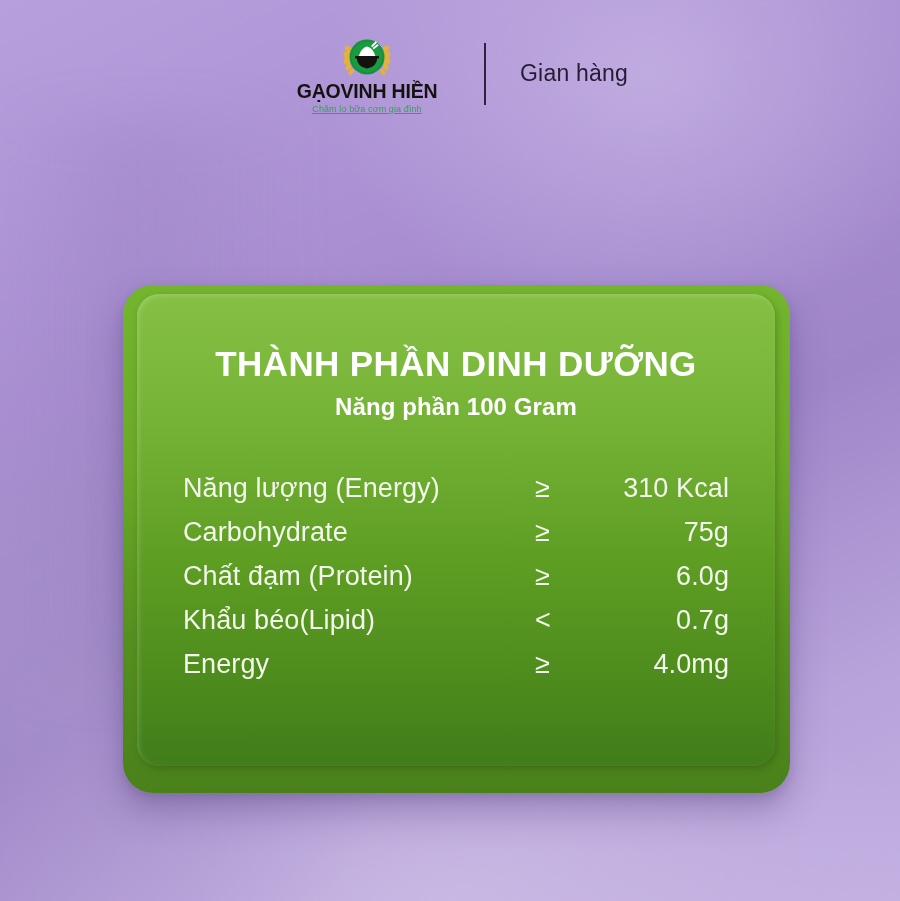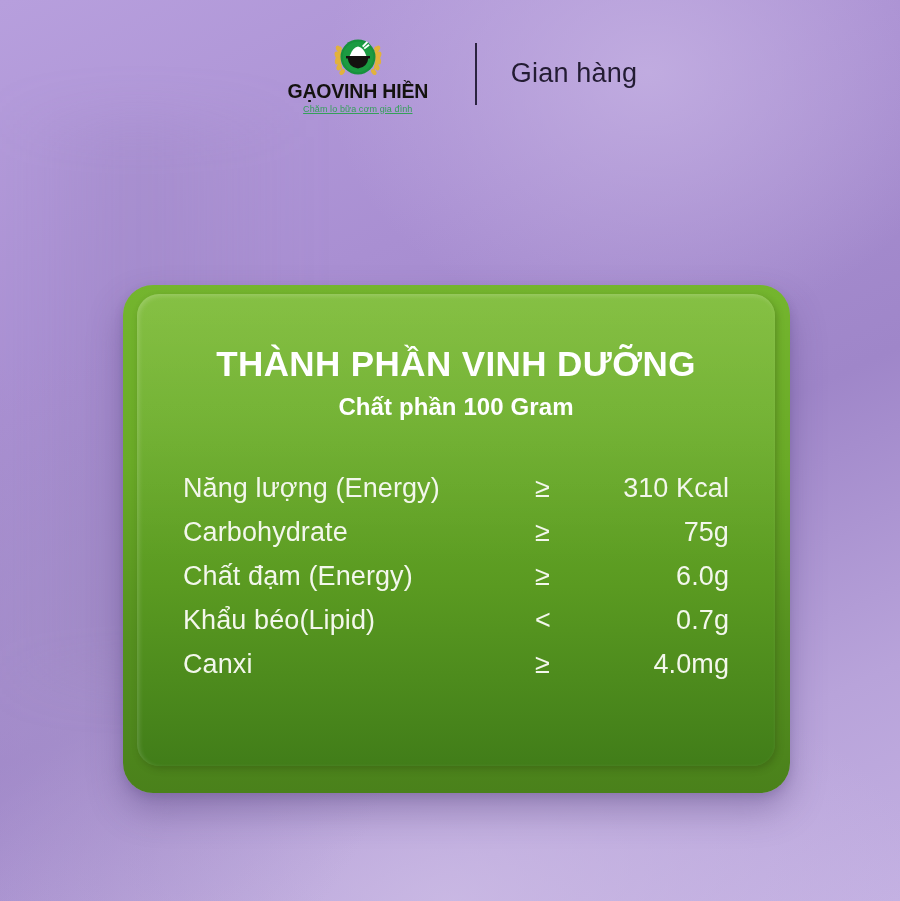--- a/index.html
+++ b/index.html
@@ -76,21 +76,21 @@
 
   .divider {
     width:2px;
     height:62px;
     background:#2b2340;
     margin:0 34px 0 22px;
     flex:0 0 auto;
   }
 
   .slogan {
-    font-size:27px;
+    font-size:23px;
     line-height:1.38;
     color:#231c33;
     letter-spacing:0.2px;
     white-space:nowrap;
   }
 
   
   #card-outer {
     position:absolute;
     left:123px; top:285px;
@@ -225,47 +225,47 @@
 
     <div class="slogan">
       <div>Gian hàng</div>
     </div>
   </div>
 
   <div id="card-outer">
     <div id="card-face">
       <div class="card-content">
 
-        <div class="card-title">THÀNH PHẦN VINH DƯỠNG</div>
-        <div class="card-subtitle">Chất phần 100 Gram</div>
+        <div class="card-title">THÀNH PHẦN DINH DƯỠNG</div>
+        <div class="card-subtitle">Năng phần 100 Gram</div>
 
         <table id="nutrition-table">
           <tbody>
               <tr>
                 <td class="n-label">Năng lượng (Energy)</td>
                 <td class="n-op">≥</td>
                 <td class="n-value">310 Kcal</td>
               </tr>
               <tr>
                 <td class="n-label">Carbohydrate</td>
                 <td class="n-op">≥</td>
                 <td class="n-value">75g</td>
               </tr>
               <tr>
-                <td class="n-label">Chất đạm (Energy)</td>
+                <td class="n-label">Chất đạm (Protein)</td>
                 <td class="n-op">≥</td>
                 <td class="n-value">6.0g</td>
               </tr>
               <tr>
                 <td class="n-label">Khẩu béo(Lipid)</td>
                 <td class="n-op">&lt;</td>
                 <td class="n-value">0.7g</td>
               </tr>
               <tr>
-                <td class="n-label">Canxi</td>
+                <td class="n-label">Energy</td>
                 <td class="n-op">≥</td>
                 <td class="n-value">4.0mg</td>
               </tr>
             </tbody>
         </table>
 
       </div>
     </div>
   </div>
 

